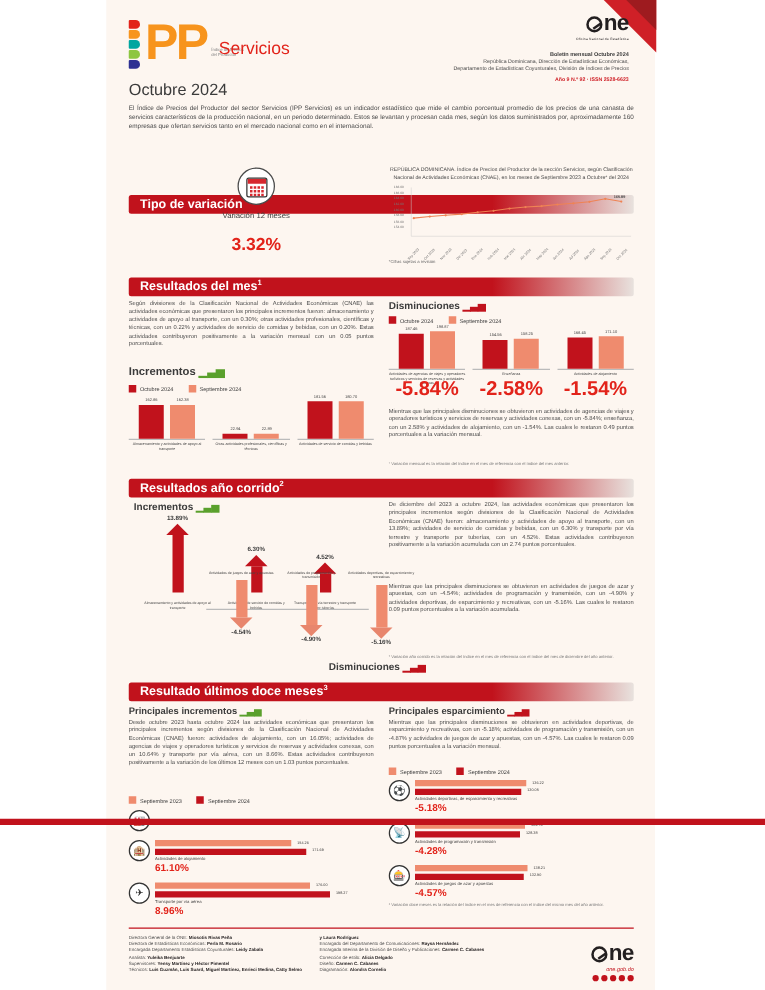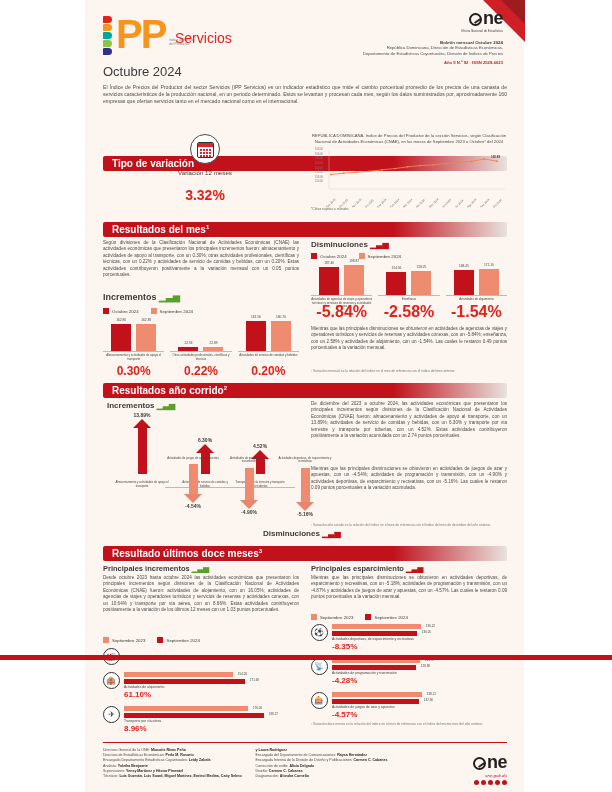--- a/index.html
+++ b/index.html
@@ -334,25 +334,20 @@
             <div class="bar" style="height:30.0px;background:#c1121c">
               <b>181.56</b>
             </div>
             <div class="bar" style="height:29.9px;background:#ef8b6e">
               <b>180.70</b>
             </div>
           </div>
           <div class="bcap">Actividades de servicio de comidas y bebidas</div>
         </div>
       </div>
-    <div class="pct-row" id="incPct">
-        <div>0.30%</div>
-        <div>0.22%</div>
-        <div>0.20%</div>
-      </div>
 
     <div class="dis-head">
       <span>Disminuciones</span>
       <span style="color:#c1121c">▁▃▅</span>
     </div>
     <div class="legend lg-dis">
       <span><i style="background:#c1121c"></i><span>Octubre 2024</span></span>
       <span><i style="background:#ef8b6e"></i><span>Septiembre 2024</span></span>
     </div>
     <div class="dbars" id="decBars">
@@ -535,21 +530,21 @@
         <div class="hrow">
           <div class="hicon">⚽</div>
           <div class="hb-wrap">
             <div class="hb" style="width:89px;background:#ef8b6e">
               <b>136.22</b>
             </div>
             <div class="hb" style="width:85px;background:#c1121c">
               <b>130.05</b>
             </div>
             <div class="hlab">Actividades deportivas, de esparcimiento y recreativas</div>
-            <div class="hpct">-8.35%</div>
+            <div class="hpct">-5.18%</div>
           </div>
         </div>
         <div class="hrow">
           <div class="hicon">📡</div>
           <div class="hb-wrap">
             <div class="hb" style="width:88px;background:#ef8b6e">
               <b>134.76</b>
             </div>
             <div class="hb" style="width:84px;background:#c1121c">
               <b>128.38</b>

